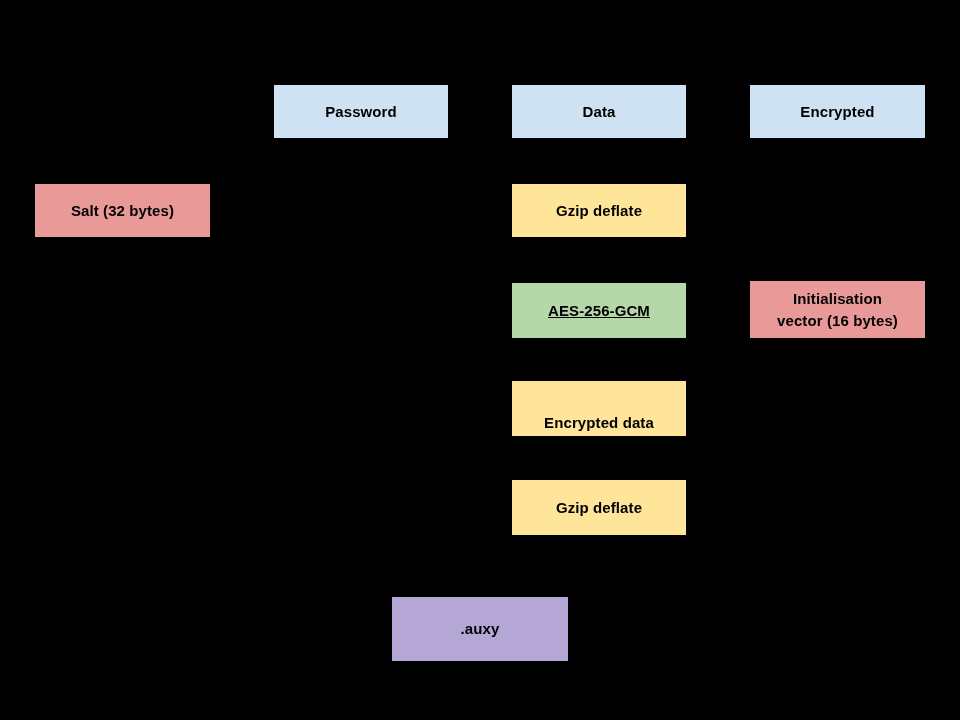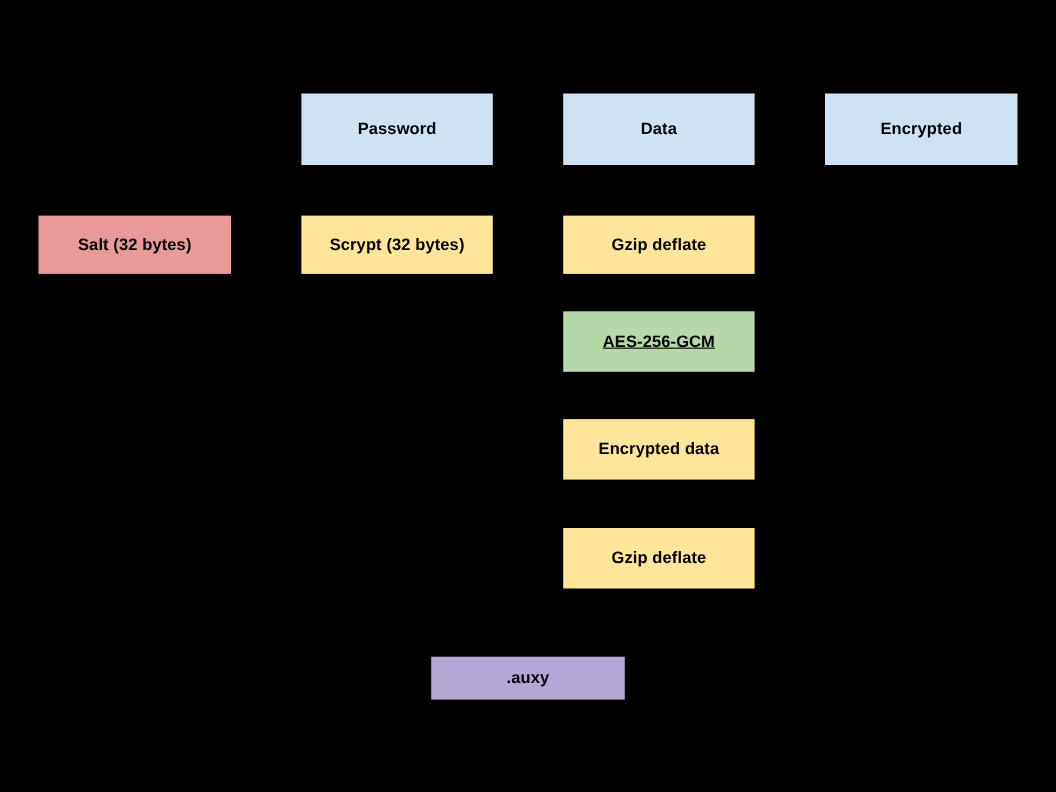--- a/index.html
+++ b/index.html
@@ -40,27 +40,27 @@
     white-space: pre-line;
   }
 
   
   .col-1 { left: 35px;  width: 175px; }
   .col-2 { left: 274px; width: 174px; }
   .col-3 { left: 512px; width: 174px; }
   .col-4 { left: 750px; width: 175px; }
   .col-file { left: 392px; width: 176px; }
 
-  .row-input     { top: 85px;  height: 65px; align-items: center; }
-  .row-derive    { top: 184px; height: 53px; margin-top: 12px; }
+  .row-input     { top: 85px;  height: 53px; align-items: center; }
+  .row-derive    { top: 184px; height: 53px; }
   .row-cipher    { top: 283px; height: 55px; text-decoration: underline; }
   .row-iv        { top: 281px; height: 57px; }
-  .row-encrypted { top: 381px; height: 55px; }
+  .row-encrypted { top: 381px; height: 55px; align-items: flex-end; }
   .row-repack    { top: 480px; height: 55px; }
-  .row-file      { top: 597px; height: 39px; }
+  .row-file      { top: 597px; height: 64px; }
 
   
   .fill-blue   { background: #cfe2f3; }
   .fill-pink   { background: #ea9999; }
   .fill-yellow { background: #ffe599; }
   .fill-green  { background: #b6d7a8; }
   .fill-purple { background: #b4a7d6; }
 </style>
 </head>
 <body>
@@ -76,32 +76,33 @@
   </div>
 
   <div class="node fill-blue col-4 row-input">
     <span class="node-label">Encrypted</span>
   </div>
 
   <div class="node fill-pink col-1 row-derive">
     <span class="node-label">Salt (32 bytes)</span>
   </div>
 
-  <div class="node fill-yellow col-2 row-derive">
-    <span class="node-label">Scrypt (32 bytes)</span>
-  </div>
 
   <div class="node fill-yellow col-3 row-derive">
     <span class="node-label">Gzip deflate</span>
   </div>
 
   <div class="node fill-green col-3 row-cipher">
     <span class="node-label">AES-256-GCM</span>
   </div>
 
+  <div class="node fill-pink col-4 row-iv">
+    <span class="node-label">Initialisation
+vector (16 bytes)</span>
+  </div>
 
   <div class="node fill-yellow col-3 row-encrypted">
     <span class="node-label">Encrypted data</span>
   </div>
 
   <div class="node fill-yellow col-3 row-repack">
     <span class="node-label">Gzip deflate</span>
   </div>
 
   <div class="node fill-purple col-file row-file">

